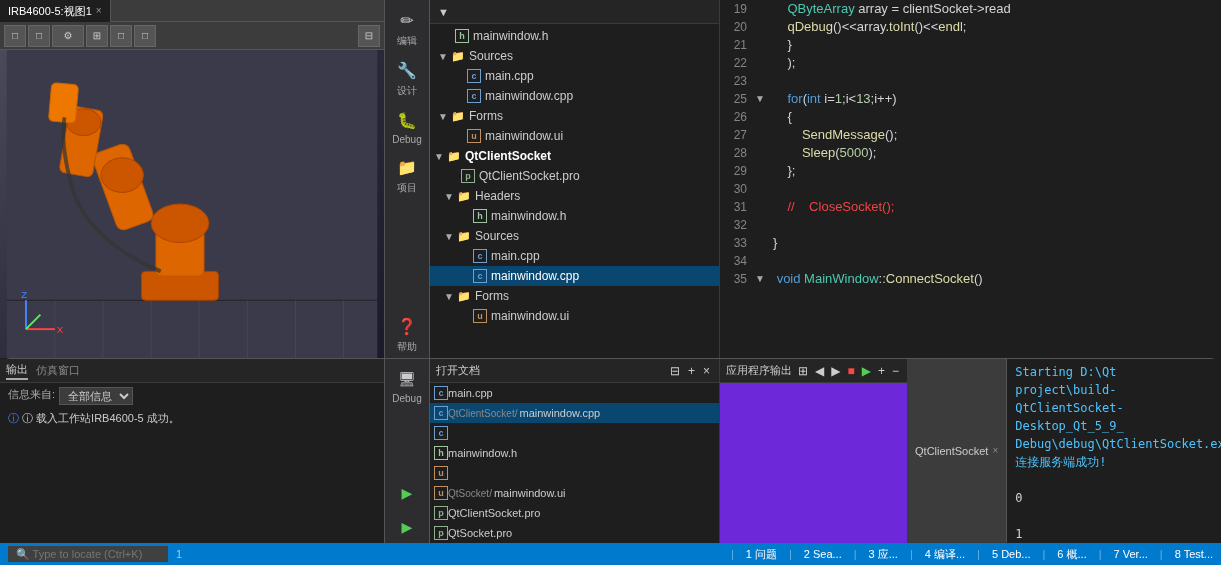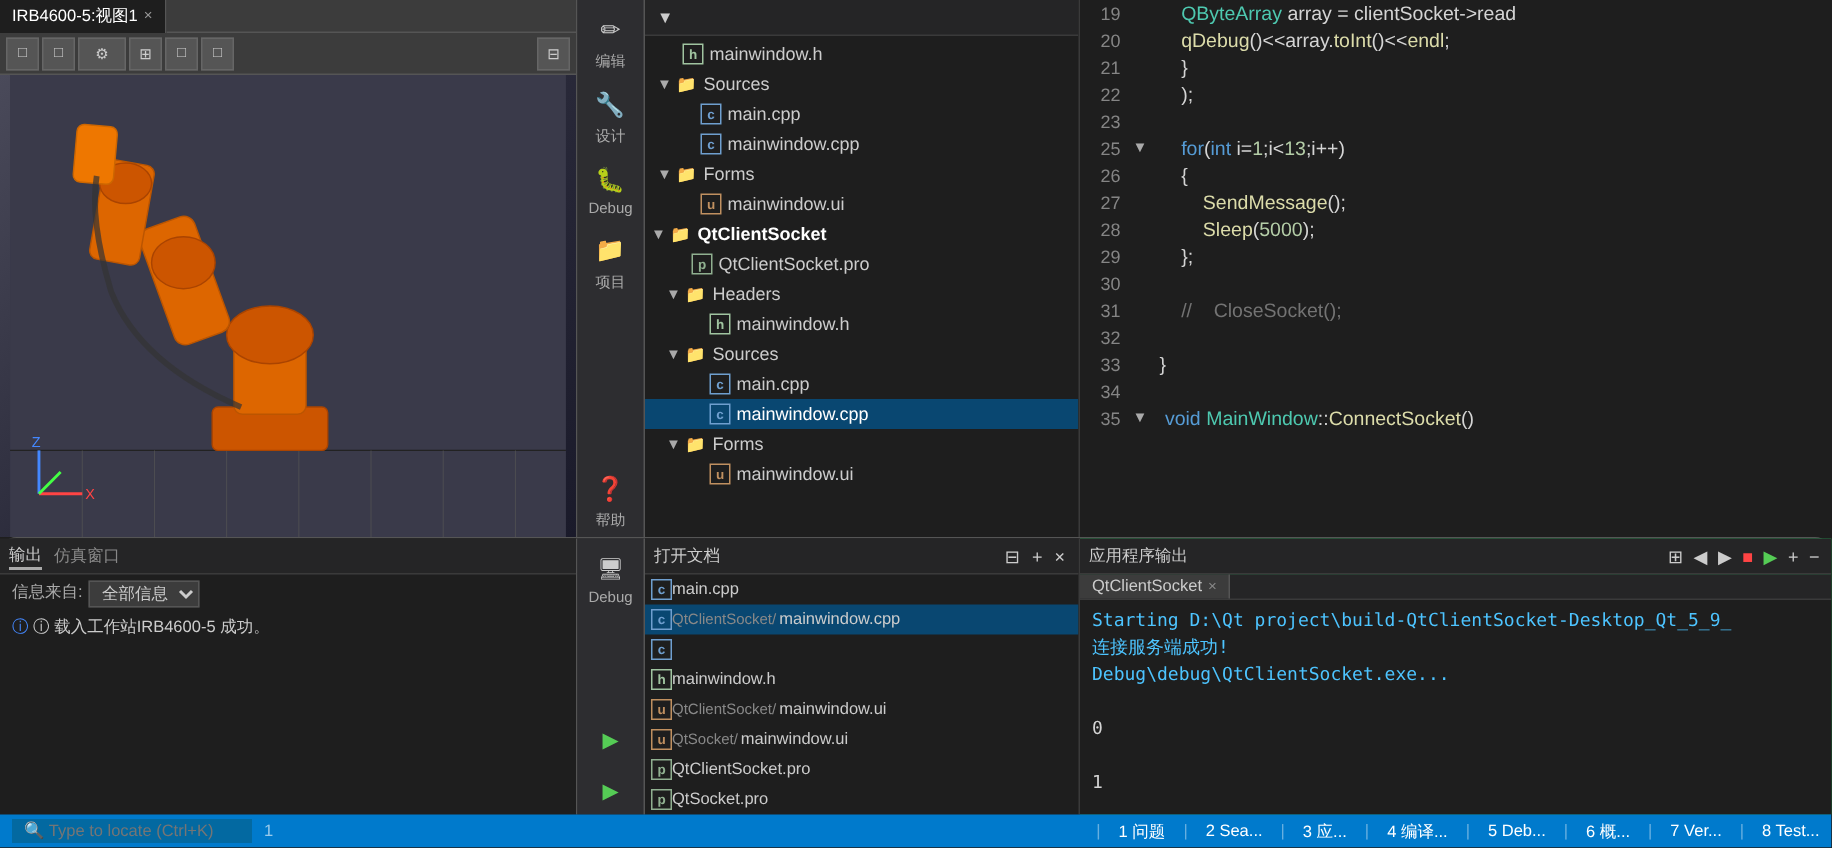--- a/index.html
+++ b/index.html
@@ -44,21 +44,21 @@
     .code-panel { flex: 1; display: flex; flex-direction: column; background: #1e1e1e; overflow: hidden; }
     .code-content { flex: 1; overflow: auto; padding: 0; }
     .code-line { display: flex; min-height: 18px; font-family: Liberation Sans, sans-serif; font-size: 13px; }
     .line-num { width: 35px; min-width: 35px; color: #858585; text-align: right; padding-right: 8px; user-select: none; font-size: 12px; line-height: 18px; }
     .line-arrow { width: 14px; color: #888; font-size: 10px; line-height: 18px; }
     .line-code { flex: 1; padding-left: 4px; color: #d4d4d4; white-space: pre; line-height: 18px; }
     .kw { color: #569cd6; }
     .fn { color: #dcdcaa; }
     .cls { color: #4ec9b0; }
     .num { color: #b5cea8; }
-    .cmt { color: #737373; }
+    .cmt { color: #ef4444; }
 
     
     .bottom-area { display: flex; height: 185px; border-top: 1px solid #555; border-radius: 11px; }
 
     
     .bottom-left { width: 385px; display: flex; flex-direction: column; background: #1e1e1e; border-right: 1px solid #555; }
     .bottom-left-header { background: #252526; display: flex; align-items: center; padding: 2px 6px; gap: 8px; height: 24px; border-bottom: 1px solid #3a3a3a; }
     .bottom-left-header span { color: #ccc; font-size: 11px; }
     .bottom-left-content { flex: 1; padding: 4px 8px; overflow-y: auto; }
     .info-text { color: #ccc; font-size: 11px; line-height: 18px; }
@@ -70,21 +70,21 @@
     .open-files-actions { display: flex; gap: 2px; }
     .action-btn { color: #ccc; cursor: pointer; font-size: 12px; padding: 0 3px; }
     .open-files-content { flex: 1; overflow-y: auto; }
     .open-file-item { display: flex; align-items: center; padding: 1px 4px; cursor: pointer; color: #ccc; font-size: 11px; height: 20px; }
     .open-file-item.active { background: #094771; }
     .open-file-label { flex: 1; white-space: nowrap; overflow: hidden; text-overflow: ellipsis; }
     .file-prefix { color: #888; font-size: 10px; margin-right: 2px; }
     .sidebar-label2 { width: 45px; background: #2d2d30; display: flex; flex-direction: column; align-items: center; padding-top: 4px; gap: 2px; border-right: 1px solid #555; }
 
     
-    .bottom-right { flex: 1; display: flex; flex-direction: column; background: #22c55e; }
+    .bottom-right { flex: 1; display: flex; flex-direction: row; background: #6d28d9; }
     .output-header { background: #252526; display: flex; align-items: center; padding: 2px 6px; height: 24px; border-bottom: 1px solid #3a3a3a; gap: 4px; }
     .output-header-text { color: #ccc; font-size: 11px; }
     .output-toolbar { display: flex; align-items: center; gap: 3px; margin-left: auto; }
     .output-btn { color: #ccc; cursor: pointer; font-size: 12px; padding: 0 2px; }
     .output-tab { background: #3c3c3c; padding: 2px 8px; color: #ccc; font-size: 11px; display: flex; align-items: center; gap: 4px; cursor: pointer; border-right: 1px solid #555; }
     .output-tab .tab-close-x { color: #888; font-size: 10px; }
     .output-content { flex: 1; overflow-y: auto; padding: 4px 8px; background: #1e1e1e; }
     .output-text { font-family: "Consolas", monospace; font-size: 12px; line-height: 18px; }
     .output-blue { color: #4dc4ff; }
     .output-white { color: #d4d4d4; }
@@ -449,21 +449,20 @@
       </div>
       <div class="open-file-item">
         <span class="file-icon"><span class="cpp-icon">c</span></span>
       </div>
       <div class="open-file-item">
         <span class="file-icon"><span class="h-icon">h</span></span>
         <span class="open-file-label">mainwindow.h</span>
       </div>
       <div class="open-file-item">
         <span class="file-icon"><span class="ui-icon">u</span></span>
-        <span class="open-file-label"><span class="file-prefix">QtClientSocket/</span>mainwindow.ui</span>
       </div>
       <div class="open-file-item">
         <span class="file-icon"><span class="ui-icon">u</span></span>
         <span class="open-file-label"><span class="file-prefix">QtSocket/</span>mainwindow.ui</span>
       </div>
       <div class="open-file-item">
         <span class="file-icon"><span class="pro-icon">p</span></span>
         <span class="open-file-label">QtClientSocket.pro</span>
       </div>
       <div class="open-file-item">
@@ -487,33 +486,33 @@
       </div>
     </div>
     <div style="display:flex;background:#252526;border-bottom:1px solid #3a3a3a;">
       <div class="output-tab">
         <span>QtClientSocket</span>
         <span class="tab-close-x">×</span>
       </div>
     </div>
     <div class="output-content">
       <div class="output-text output-blue">Starting D:\Qt project\build-QtClientSocket-Desktop_Qt_5_9_</div>
+      <div class="output-text output-blue">Debug\debug\QtClientSocket.exe...</div>
       <div class="output-text output-blue">连接服务端成功!</div>
-      <div class="output-text output-blue">Debug\debug\QtClientSocket.exe...</div>
       <div class="output-text output-white">&nbsp;</div>
       <div class="output-text output-white">0</div>
       <div class="output-text output-white">&nbsp;</div>
       <div class="output-text output-white">1</div>
     </div>
   </div>
 </div>
 
 <div class="status-bar">
   <div style="display:flex;align-items:center;gap:4px;flex:1;">
-    <input type="text" style="background: #0369a1; border: none; color: rgb(255, 255, 255); padding: 2px 8px; font-size: 11px; width: 160px; outline: none;" placeholder="🔍 Type to locate (Ctrl+K)">
+    <input type="text" style="background: #404040; border: none; color: rgb(255, 255, 255); padding: 2px 8px; font-size: 11px; width: 160px; outline: none;" placeholder="🔍 Type to locate (Ctrl+K)">
     <span style="color:rgba(255,255,255,0.6);margin-left:4px;">1</span>
   </div>
   <span class="status-sep">|</span>
   <span class="status-item">1 问题</span>
   <span class="status-sep">|</span>
   <span class="status-item">2 Sea...</span>
   <span class="status-sep">|</span>
   <span class="status-item">3 应...</span>
   <span class="status-sep">|</span>
   <span class="status-item">4 编译...</span>

